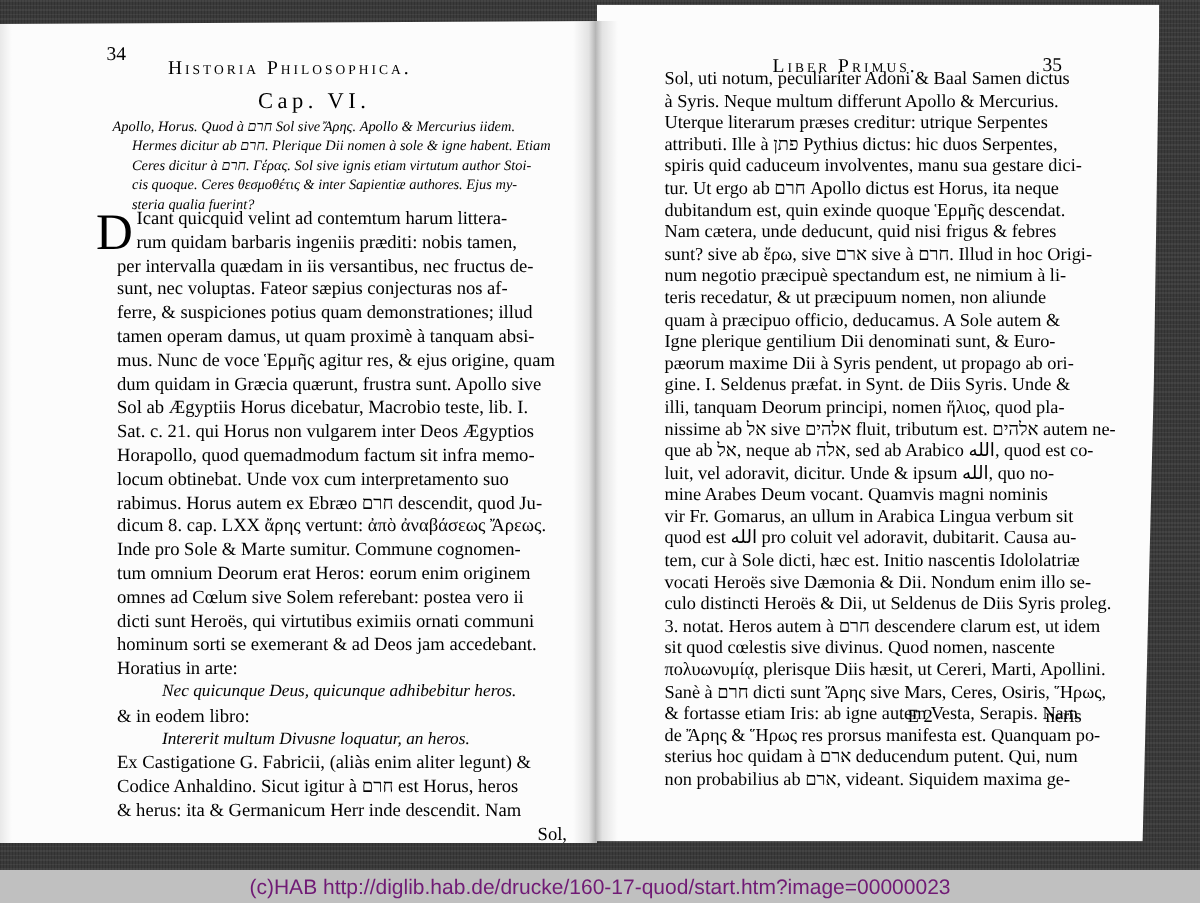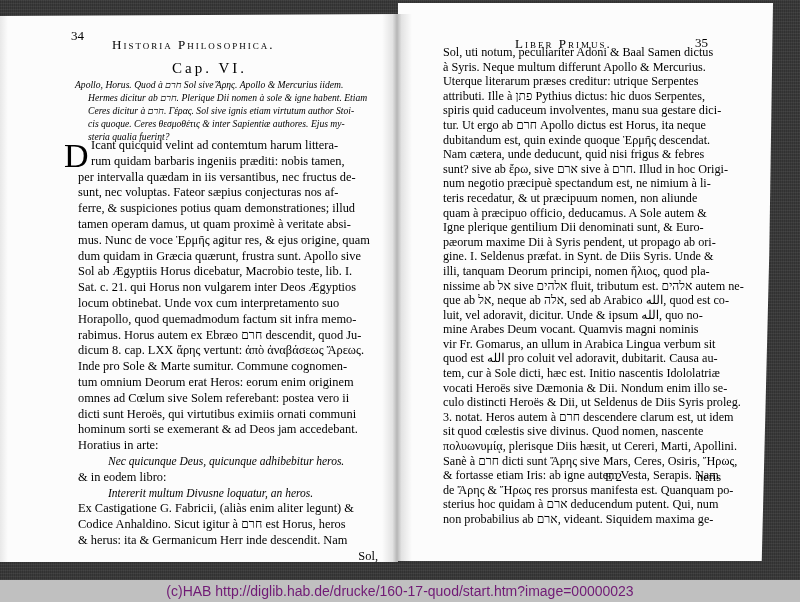--- a/index.html
+++ b/index.html
@@ -80,27 +80,27 @@
 </div>
 
 <span class="dropcap">D</span>
 
 <div class="body-text" style="left:78px; top:138px; width:300px;">
   <div class="line" style="padding-left:13px;">Icant quicquid velint ad contemtum harum littera-</div>
   <div class="line" style="padding-left:13px;">rum quidam barbaris ingeniis præditi: nobis tamen,</div>
   <div class="line">per intervalla quædam in iis versantibus, nec fructus de-</div>
   <div class="line">sunt, nec voluptas.  Fateor sæpius conjecturas nos af-</div>
   <div class="line">ferre, &amp; suspiciones potius quam demonstrationes; illud</div>
-  <div class="line">tamen operam damus, ut quam proximè à veritate absi-</div>
+  <div class="line">tamen operam damus, ut quam proximè à tanquam absi-</div>
   <div class="line">mus. Nunc de voce Ἑρμῆς agitur res, &amp; ejus origine, quam</div>
   <div class="line">dum quidam in Græcia quærunt, frustra sunt.  Apollo sive</div>
   <div class="line">Sol ab Ægyptiis Horus dicebatur, Macrobio teste, lib. I.</div>
   <div class="line">Sat. c. 21. qui Horus non vulgarem inter Deos Ægyptios</div>
+  <div class="line">Horapollo, quod quemadmodum factum sit infra memo-</div>
   <div class="line">locum obtinebat.  Unde vox cum interpretamento suo</div>
-  <div class="line">Horapollo, quod quemadmodum factum sit infra memo-</div>
   <div class="line">rabimus.  Horus autem ex Ebræo חרם descendit, quod Ju-</div>
   <div class="line">dicum 8. cap. LXX ἄρης vertunt: ἀπὸ ἀναβάσεως Ἄρεως.</div>
   <div class="line">Inde pro Sole &amp; Marte sumitur.  Commune cognomen-</div>
   <div class="line">tum omnium Deorum erat Heros: eorum enim originem</div>
   <div class="line">omnes ad Cœlum sive Solem referebant: postea vero ii</div>
   <div class="line">dicti sunt Heroës, qui virtutibus eximiis ornati communi</div>
   <div class="line">hominum sorti se exemerant &amp; ad Deos jam accedebant.</div>
   <div class="line">Horatius in arte:</div>
   <div class="line verse">Nec quicunque Deus, quicunque adhibebitur heros.</div>
   <div class="line">&amp; in eodem libro:</div>

